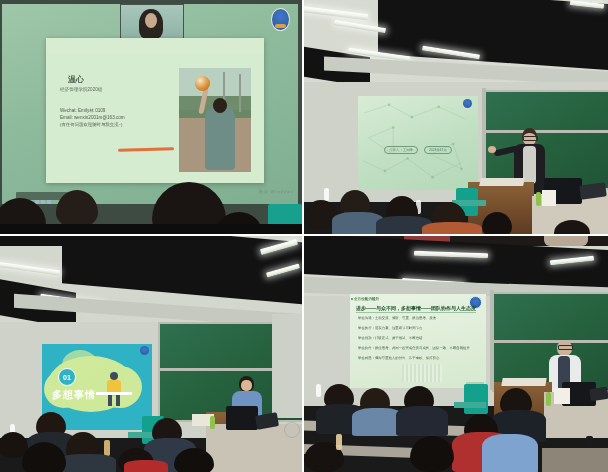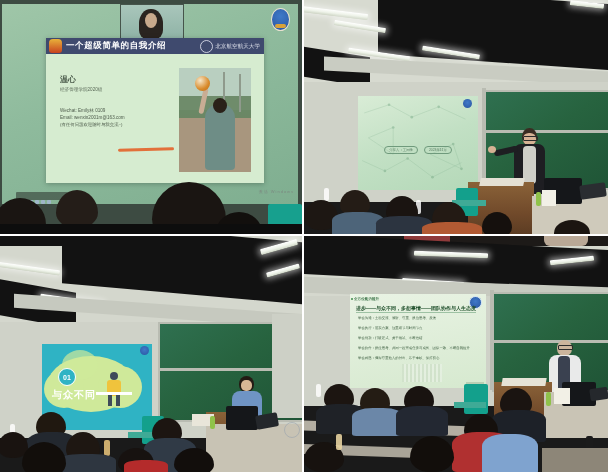--- a/index.html
+++ b/index.html
@@ -41,21 +41,21 @@
 
   .p1-slide{position:absolute;left:44px;top:34px;width:218px;height:145px;background:#d8ecd2;box-shadow:0 1px 5px rgba(0,0,0,.25);}
   .p1-titlebar{position:absolute;left:0;top:0;width:100%;height:16px;background:#3f4a6e;display:flex;align-items:center;}
   .p1-badge{width:13px;height:14px;margin-left:3px;background:linear-gradient(180deg,#e8b13a,#c8421f);
             border-radius:4px 4px 3px 3px;flex:0 0 auto;}
   .p1-title{color:#ffffff;font-size:8.5px;font-weight:bold;margin-left:4px;letter-spacing:.6px;white-space:nowrap;}
   .p1-unilogo{position:absolute;right:4px;top:2px;display:flex;align-items:center;gap:2px;}
   .p1-unimark{width:11px;height:11px;border-radius:50%;border:1px solid #dfe2ee;opacity:.85;}
   .p1-uniname{color:#eceef6;font-size:5.6px;line-height:1.15;opacity:.9;white-space:nowrap;}
   .p1-body{position:absolute;left:0;top:16px;width:100%;height:129px;background:#d6ecd0;}
-  .p1-name{position:absolute;left:14px;top:20px;color:#4a5a4a;font-size:8px;font-weight:bold;}
+  .p1-name{position:absolute;left:22px;top:20px;color:#4a5a4a;font-size:8px;font-weight:bold;}
   .p1-dept{position:absolute;left:14px;top:33px;color:#5a6a58;font-size:4.6px;}
   .p1-wx{position:absolute;left:14px;top:54px;color:#4e5c4c;font-size:4.6px;}
   .p1-em{position:absolute;left:14px;top:61px;color:#4e5c4c;font-size:4.6px;}
   .p1-note{position:absolute;left:14px;top:68px;color:#4e5c4c;font-size:4.4px;}
   .p1-uline{position:absolute;left:72px;top:94px;width:56px;height:2.5px;background:#e2703a;border-radius:2px;transform:rotate(-1.5deg);}
   .p1-photo{position:absolute;right:13px;top:14px;width:72px;height:104px;
             background:linear-gradient(180deg,#bcd4c2 0%,#9fbfa8 40%,#b6a690 70%,#ab9a84 100%);overflow:hidden;}
   .p1-ball{position:absolute;left:16px;top:8px;width:15px;height:15px;border-radius:50%;
            background:radial-gradient(circle at 35% 30%,#f6e6c8,#d98a2a 60%,#b96a18);}
   .p1-sky{position:absolute;left:0;top:0;width:100%;height:42px;background:#b9cfc0;}
@@ -97,28 +97,20 @@
     <div class="p1-screen">
 
       <div class="p1-vid">
         <div class="vbg"></div>
         <div class="vp"></div>
         <div class="vf"></div>
       </div>
       <div class="p1-emblem"></div>
 
       <div class="p1-slide">
-        <div class="p1-titlebar">
-          <div class="p1-badge"></div>
-          <div class="p1-title">一个超级简单的自我介绍</div>
-          <div class="p1-unilogo">
-            <div class="p1-unimark"></div>
-            <div class="p1-uniname">北京航空航天大学</div>
-          </div>
-        </div>
         <div class="p1-body">
           <div class="p1-name">温心</div>
           <div class="p1-dept">经济管理学院2020级</div>
           <div class="p1-wx">Wechat: Emily林 0109</div>
           <div class="p1-em">Email: wenxin2001m@163.com</div>
           <div class="p1-note">(有任何问题欢迎随时与我交流~)</div>
           <div class="p1-uline"></div>
 
           <div class="p1-photo">
             <div class="p1-sky"></div>
@@ -245,21 +237,21 @@
     <div class="boardsplit" style="left:158px;top:132px;width:142px;height:3px;"></div>
     <div class="ceilplate" style="left:272px;top:78px;width:32px;height:104px;background:#cdd0c6;"></div>
 
     <div class="screenframe" style="left:42px;top:108px;width:106px;height:82px;">
       <div class="screen p3-slide" style="width:100%;height:100%;">
         <div class="p3-cloud" style="left:6px;top:12px;width:86px;height:56px;"></div>
         <div class="p3-cloud" style="left:2px;top:26px;width:40px;height:38px;"></div>
         <div class="p3-cloud" style="left:56px;top:22px;width:44px;height:42px;"></div>
         <div class="p3-cloud" style="left:20px;top:6px;width:36px;height:30px;opacity:.7;"></div>
         <div class="p3-num" style="left:16px;top:24px;width:16px;height:16px;font-size:7px;">01</div>
-        <div class="p3-txt" style="left:10px;top:44px;font-size:10px;letter-spacing:1px;">与众不同</div>
+        <div class="p3-txt" style="left:10px;top:44px;font-size:10px;letter-spacing:1px;">多想事情</div>
         <div style="position:absolute;left:62px;top:28px;width:22px;height:34px;">
           <div style="position:absolute;left:6px;top:0;width:8px;height:8px;background:#3f4a5a;border-radius:50%;"></div>
           <div style="position:absolute;left:3px;top:8px;width:14px;height:16px;background:#f0c33c;border-radius:3px;"></div>
           <div style="position:absolute;left:4px;top:22px;width:4px;height:12px;background:#3f4a5a;"></div>
           <div style="position:absolute;left:12px;top:22px;width:4px;height:12px;background:#3f4a5a;"></div>
           <div style="position:absolute;left:-8px;top:20px;width:36px;height:3px;background:#ffffff;"></div>
         </div>
         <div style="position:absolute;right:3px;top:2px;width:9px;height:9px;border-radius:50%;background:radial-gradient(circle at 50% 40%,#3f79c8,#2a55a0);"></div>
       </div>
     </div>

